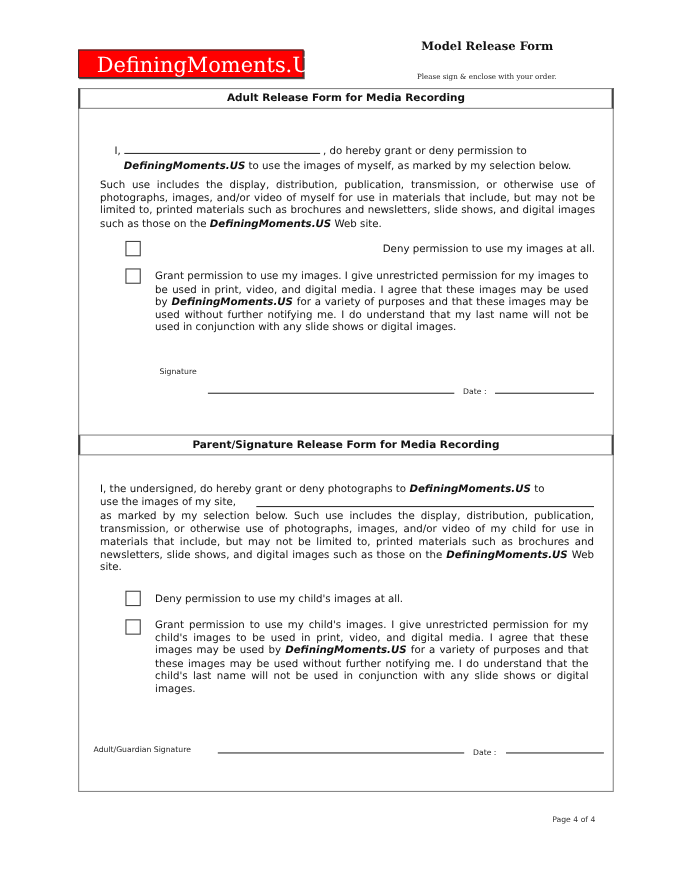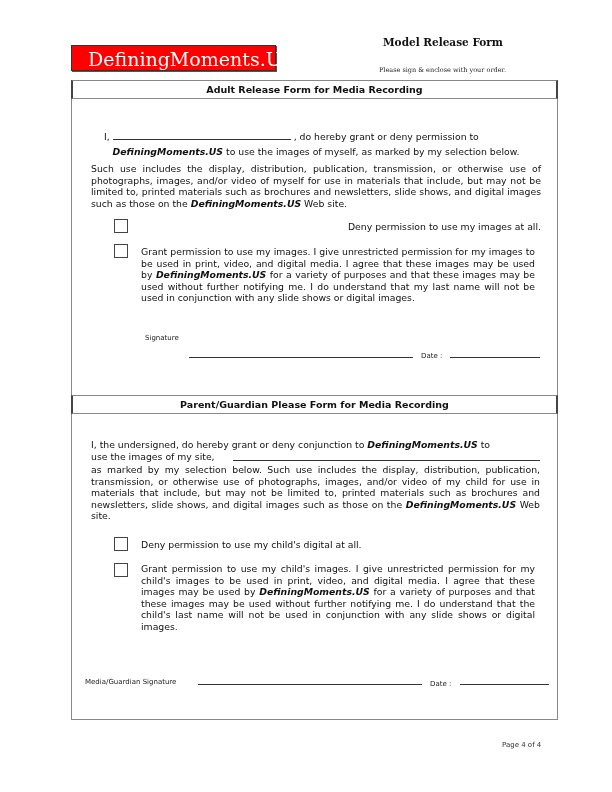--- a/index.html
+++ b/index.html
@@ -68,45 +68,45 @@
   <span>Grant permission to use my images.  I give unrestricted permission for my images to be used in print, video, and digital media. I agree that these images may be used by</span>
   <span class="brand">DefiningMoments.US</span>
   <span>for a variety of purposes and that these images may be used without further notifying me. I do understand that my last name will not be used in conjunction with any slide shows or digital images.</span>
 </div>
 
 <div class="sig-label" style="left:145px; top:334px;">Signature</div>
 <div class="sig-line" style="left:189px; top:357px; width:224px;"></div>
 <div class="sig-label" style="left:421px; top:352px;">Date :</div>
 <div class="sig-line" style="left:450px; top:357px; width:90px;"></div>
 
-<div class="band band2">Parent/Guardian Please Form for Media Recording</div>
+<div class="band band2">Parent/Signature Release Form for Media Recording</div>
 
 <div class="text just" style="left:91px; top:439px; width:449px;">
-  <span>I, the undersigned, do hereby grant or deny conjunction to</span>
+  <span>I, the undersigned, do hereby grant or deny photographs to</span>
   <span class="brand">DefiningMoments.US</span>
   <span>to</span>
 </div>
 <div class="text" style="left:91px; top:451px; width:449px;">
   <span>use the images of my site,</span>
 </div>
 <div class="sig-line" style="left:233px; top:460px; width:307px;"></div>
 <div class="text just" style="left:91px; top:464px; width:449px;">
   <span>as marked by my selection below. Such use includes the display, distribution, publication, transmission, or otherwise use of photographs, images, and/or video of my child for use in materials that include, but may not be limited to, printed materials such as brochures and newsletters, slide shows, and digital images such as those on the</span>
   <span class="brand">DefiningMoments.US</span>
   <span>Web site.</span>
 </div>
 
 <div class="cb" style="left:114px; top:537px;"></div>
-<div class="text" style="left:141px; top:539px; width:400px;">Deny permission to use my child's digital at all.</div>
+<div class="text" style="left:141px; top:539px; width:400px;">Deny permission to use my child's images at all.</div>
 
 <div class="cb" style="left:114px; top:563px;"></div>
 <div class="text just" style="left:141px; top:563px; width:394px;">
   <span>Grant permission to use my child's images.  I give unrestricted permission for my child's images to be used in print, video, and digital media. I agree that these images may be used by</span>
   <span class="brand">DefiningMoments.US</span>
   <span>for a variety of purposes and that these images may be used without further notifying me. I do understand that the child's last name will not be used in conjunction with any slide shows or digital images.</span>
 </div>
 
-<div class="sig-label" style="left:85px; top:678px;">Media/Guardian Signature</div>
+<div class="sig-label" style="left:85px; top:678px;">Adult/Guardian Signature</div>
 <div class="sig-line" style="left:198px; top:684px; width:224px;"></div>
 <div class="sig-label" style="left:430px; top:680px;">Date :</div>
 <div class="sig-line" style="left:460px; top:684px; width:89px;"></div>
 
 <div class="page-num">Page 4 of 4</div>
 
 </body></html>

